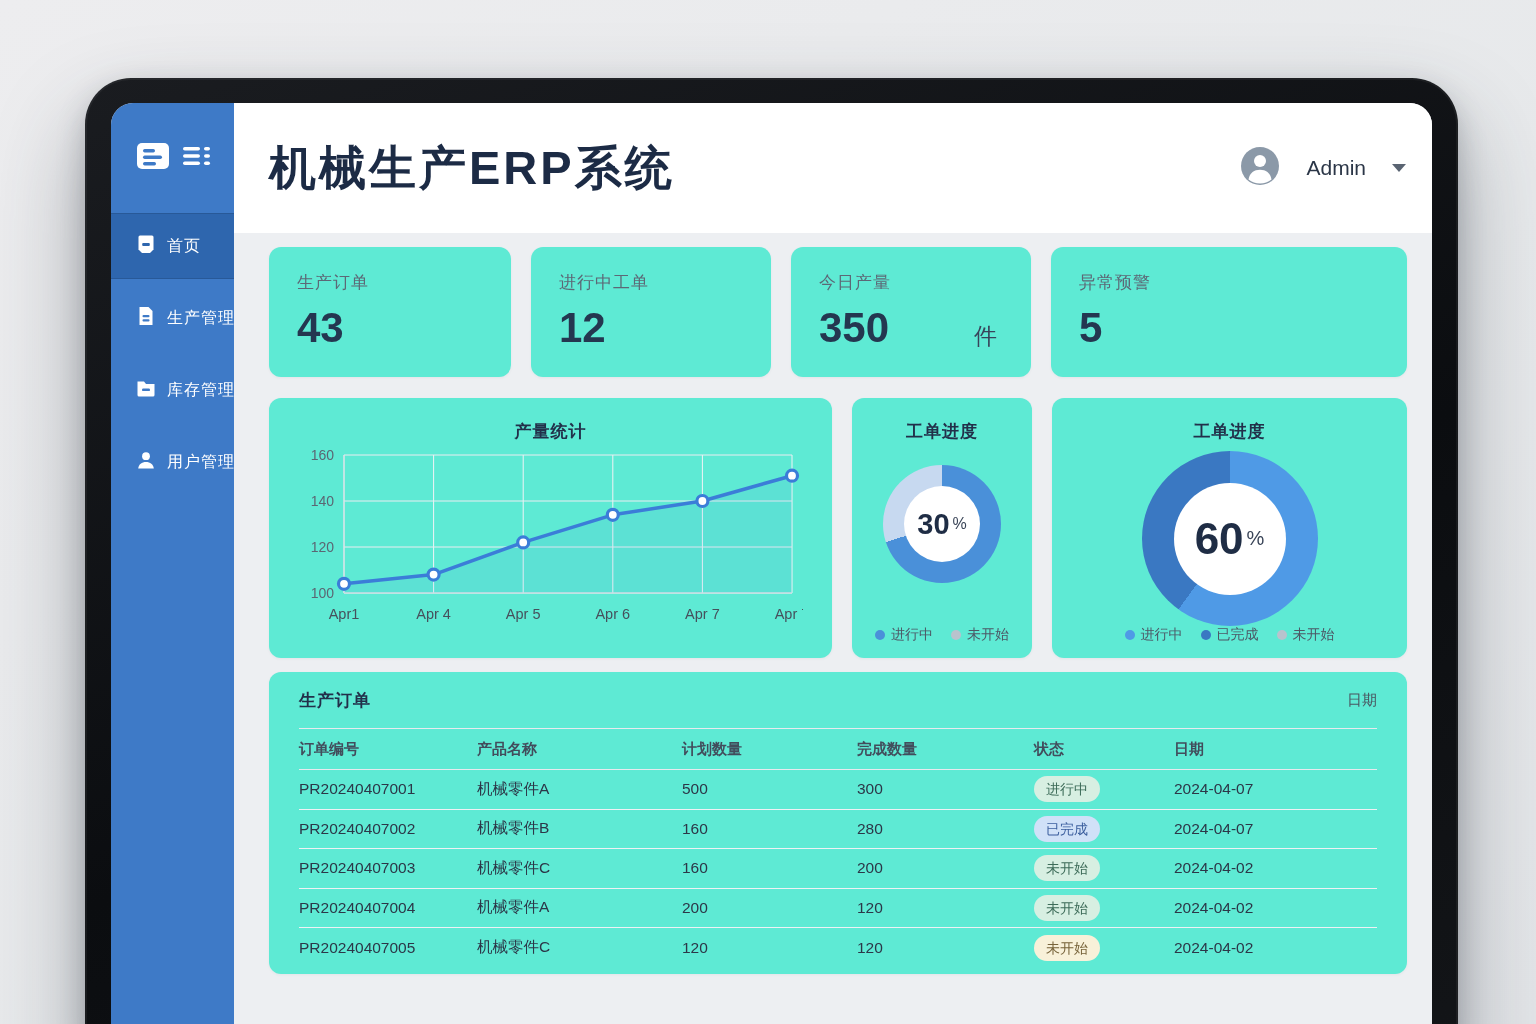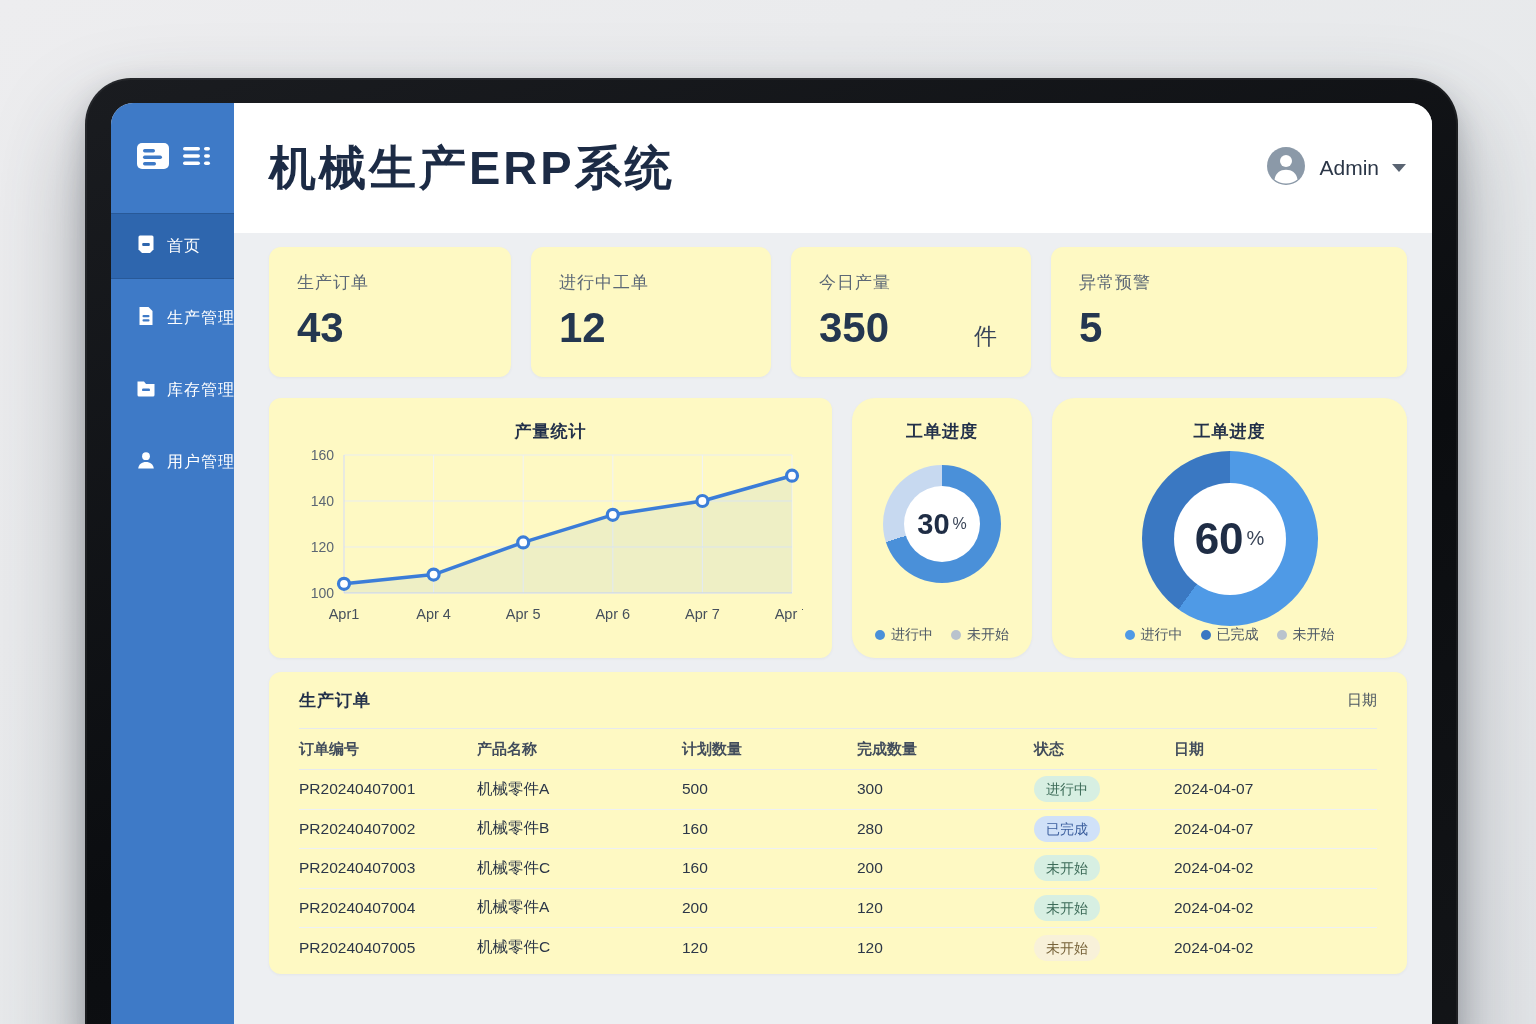--- a/index.html
+++ b/index.html
@@ -32,39 +32,39 @@
   .side-item .lbl { letter-spacing:1px; }
   .side-item.active {
     background:#2e66ae; margin-top:8px;
     border-top:1px solid rgba(0,0,0,.12); border-bottom:1px solid rgba(0,0,0,.12);
   }
   .side-item svg { flex-shrink:0; }
   
   .main { flex:1; display:flex; flex-direction:column; min-width:0; }
   .topbar { height:130px; background:#fff; display:flex; align-items:center; flex-shrink:0; }
   .app-title { margin-left:35px; font-size:47px; font-weight:700; color:#1c2b45; letter-spacing:3px; }
-  .user-block { margin-left:auto; margin-right:26px; display:flex; align-items:center; gap:13px; cursor:pointer; }
+  .user-block { margin-left:auto; margin-right:26px; display:flex; align-items:center; gap:26px; cursor:pointer; }
   .user-name { font-size:21px; color:#2b3647; }
   .caret { width:0; height:0; border-left:7px solid transparent; border-right:7px solid transparent; border-top:8px solid #5a6472; }
   .content { flex:1; background:#edeff2; padding:14px 25px 0 35px; overflow:hidden; }
   
   .stat-row { display:flex; gap:20px; margin-bottom:21px; }
-  .card { background:#fef9c3; border-radius:12px; box-shadow:0 1px 3px rgba(40,50,70,.05); }
+  .card { background:#5eead4; border-radius:12px; box-shadow:0 1px 3px rgba(40,50,70,.05); }
   .stat-card { height:130px; padding:24px 28px 0 28px; }
   .stat-card:nth-child(1){ width:242px; } .stat-card:nth-child(2){ width:240px; }
   .stat-card:nth-child(3){ width:240px; } .stat-card:nth-child(4){ flex:1; }
   .stat-label { font-size:17px; color:#5c6876; letter-spacing:1px; }
   .stat-value-row { display:flex; align-items:flex-end; margin-top:10px; }
   .stat-value { font-size:42px; font-weight:700; color:#243750; }
   .stat-unit { font-size:23px; color:#38445a; margin-left:auto; margin-right:6px; }
   
   .charts-row { display:flex; gap:20px; height:260px; margin-bottom:14px;text-align:center; }
   .chart-title { font-size:17px; font-weight:700; color:#22304a; letter-spacing:1px; }
   .line-card { width:563px; padding:22px 28px 0 28px; }
-  .donut-card { display:flex; flex-direction:column; padding:22px 20px 14px 20px;border-radius:23px; }
+  .donut-card { display:flex; flex-direction:column; padding:22px 20px 14px 20px; }
   .donut-card.small { width:180px; }
   .donut-card.big { flex:1; }
   .ring { border-radius:50%; position:relative; margin:0 auto; }
   .ring-hole { position:absolute; background:#fff; border-radius:50%; top:50%; left:50%;
     transform:translate(-50%,-50%); display:flex; align-items:center; justify-content:center; }
   .center-num { font-weight:700; color:#1f2d45; }
   .center-pct { color:#3a4558; font-weight:400; }
   .legend { display:flex; justify-content:center; gap:18px; margin-top:auto; }
   .legend-item { display:flex; align-items:center; gap:6px; font-size:14px; color:#4d5866; white-space:nowrap; }
   .dot { width:10px; height:10px; border-radius:50%; flex-shrink:0; }

